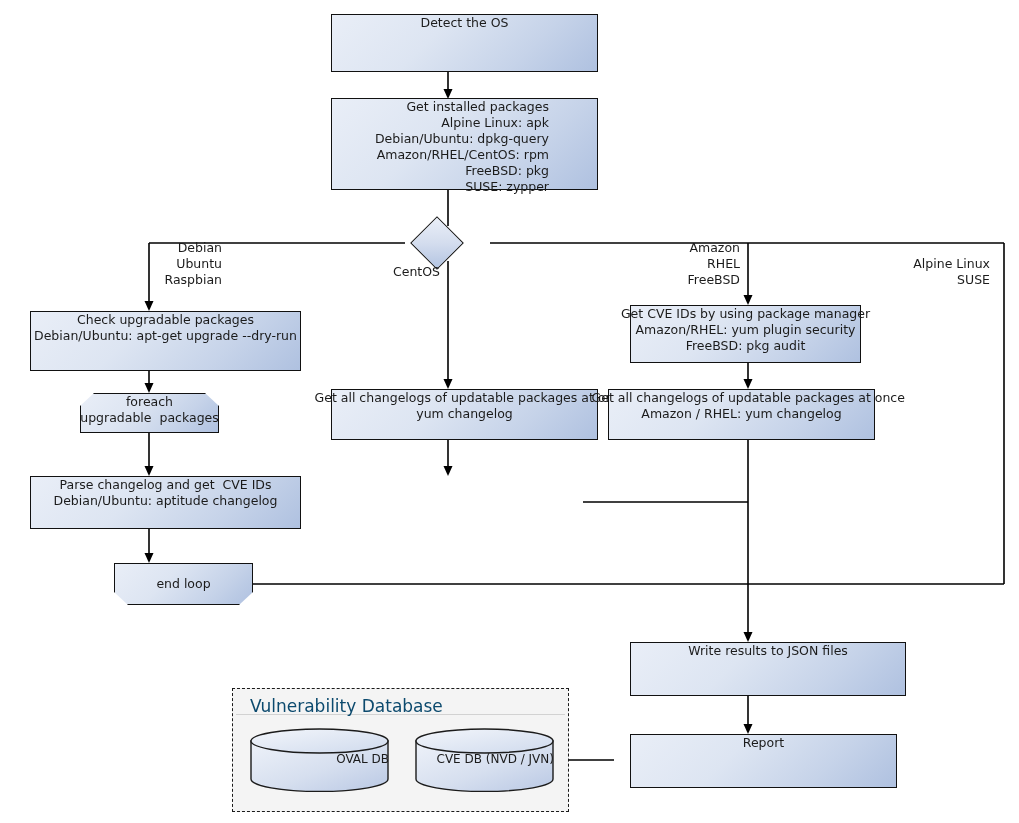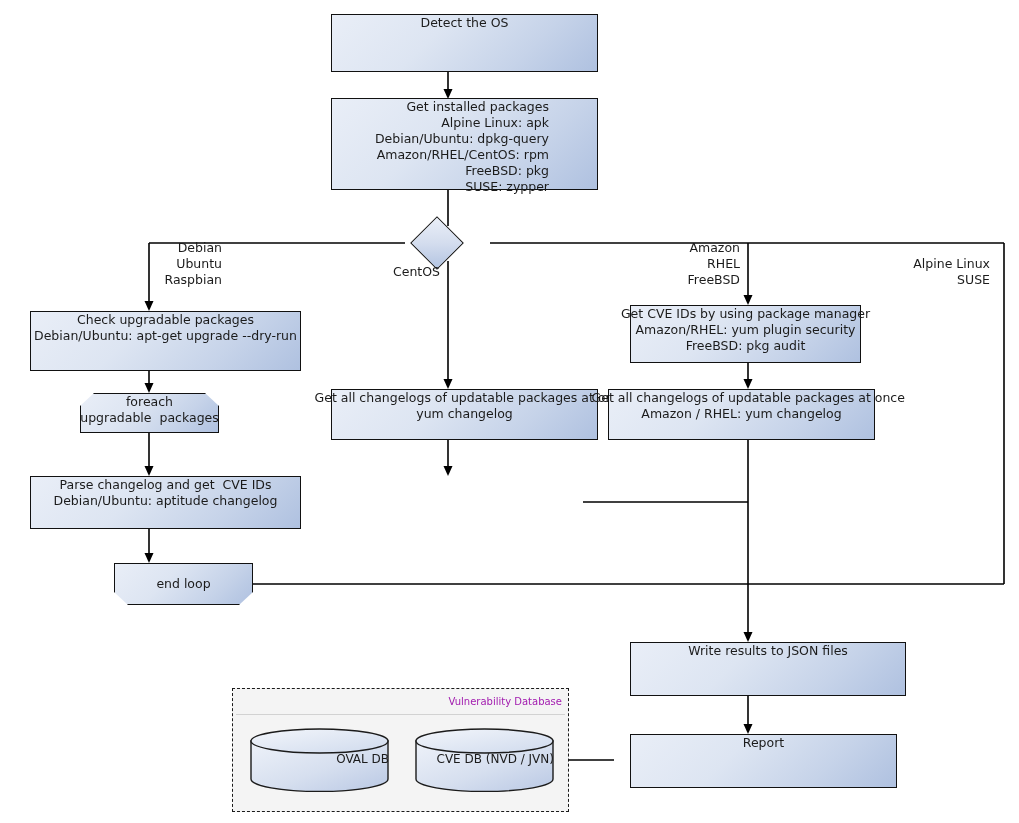--- a/index.html
+++ b/index.html
@@ -124,23 +124,22 @@
 
   
   .group-frame {
     position: absolute;
     box-sizing: border-box;
     border: 1.6px dashed #1b1b1b;
     background: #f4f4f4;
   }
   .group-title {
     position: absolute;
-    font-size: 10px;
-    color: #a21caf;
-    text-align: right;
+    font-size: 17px;
+    color: #0c4a6e;
     white-space: pre;
   }
   .group-title-rule {
     position: absolute;
     height: 1px;
     background: #d2d2d2;
   }
 
   
   .cylinder {

